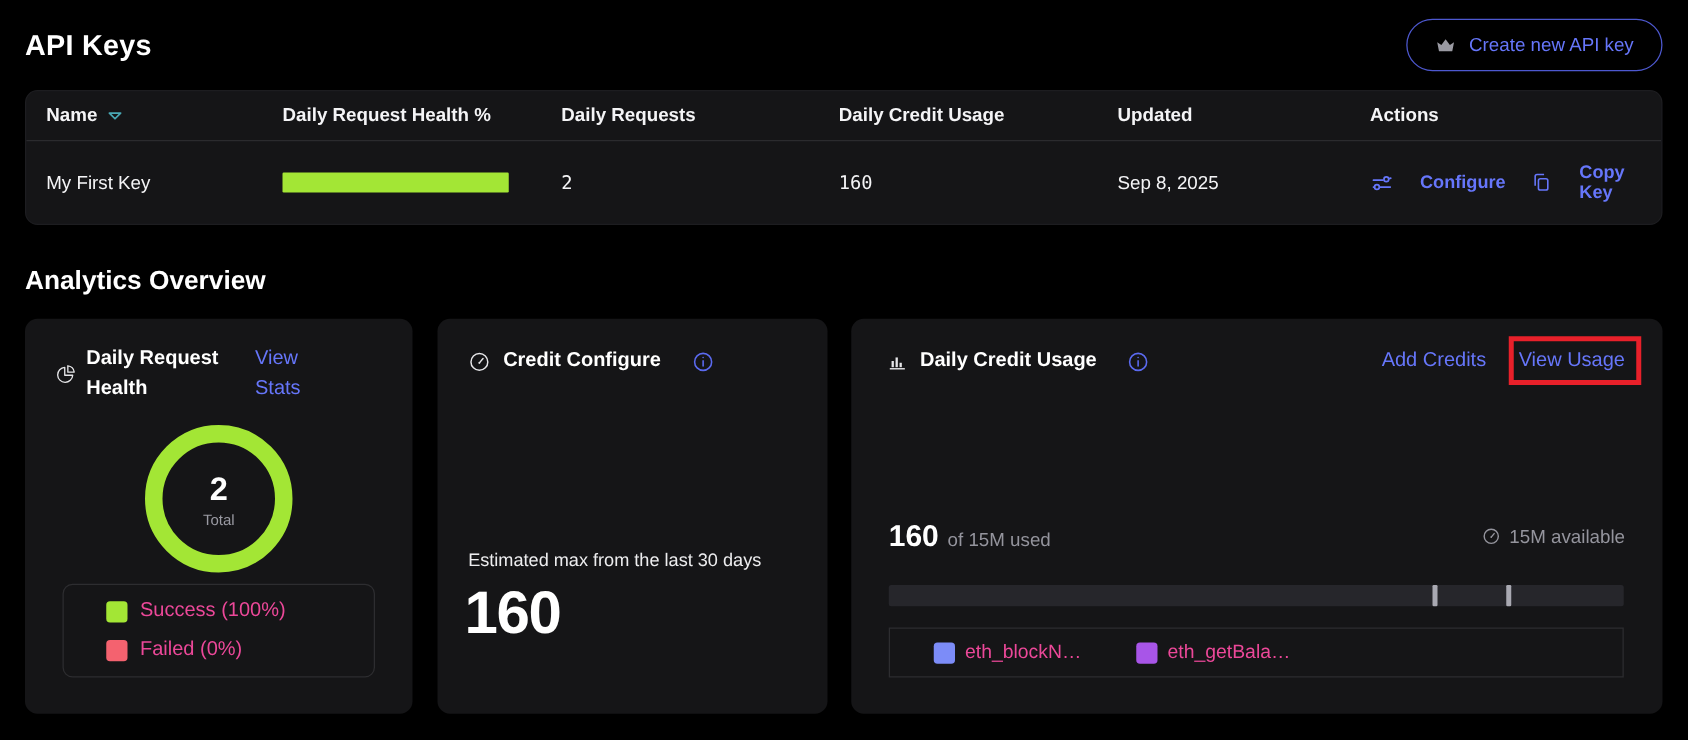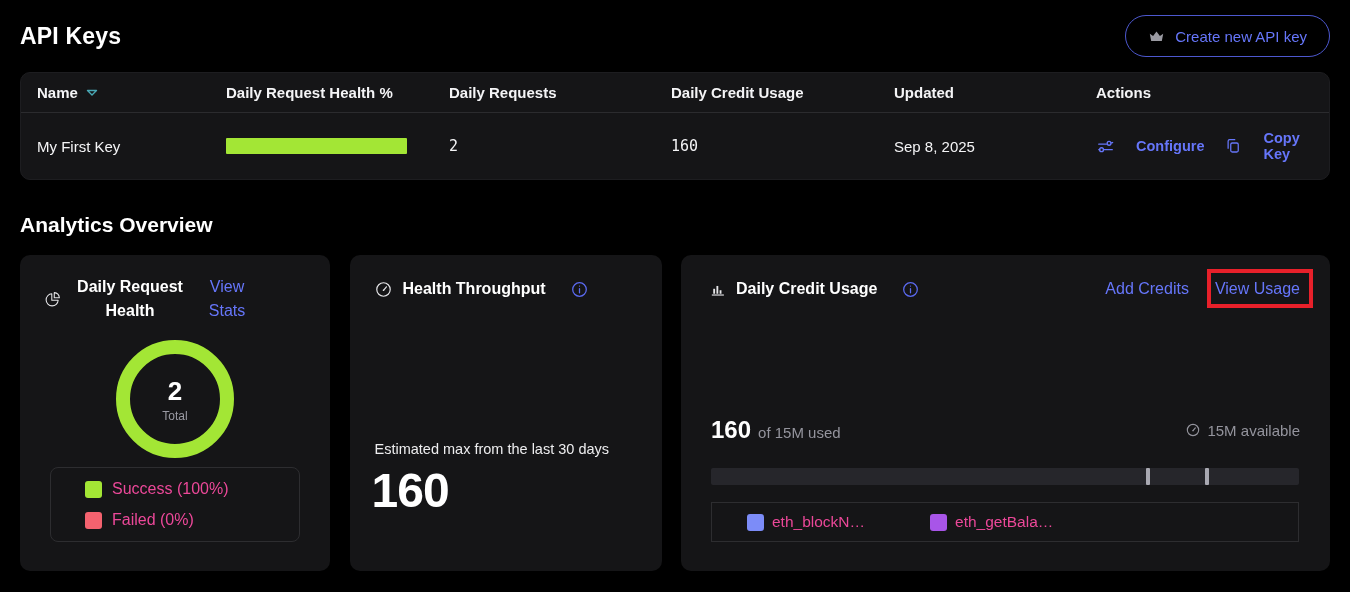--- a/index.html
+++ b/index.html
@@ -41,21 +41,21 @@
   .t-head { height: 40px; border-bottom: 1px solid #2b2b2e; }
   .t-head .th { font-size: 15px; font-weight: 700; color: #f4f4f6; display: flex; align-items: center; gap: 8px; }
   .t-row { height: 66px; font-size: 15px; color: #f4f4f6; }
   .mono { font-family: "DejaVu Sans Mono", monospace; font-size: 15px; }
   .health-bar { width: 181px; height: 16px; border-radius: 1px; }
   .row-actions { display: flex; align-items: center; gap: 20px; }
   .action-link { display: flex; align-items: center; gap: 21px; color: #6676fa; font-size: 14.5px; font-weight: 600; cursor: pointer; }
 
   
   .section-title { margin: 33px 20px 18px 20px; font-size: 21px; font-weight: 700; color: #ffffff; }
-  .cards { display: flex; justify-content: space-between; margin: 0 20px; text-align: center; }
+  .cards { display: flex; justify-content: space-between; margin: 0 20px; }
   .card { background: #151517; border-radius: 10px; height: 316px; position: relative; }
   .card-1 { width: 310px; padding: 20px 20px; }
   .card-2 { width: 312px; padding: 22px 24px; }
   .card-3 { width: 649px; padding: 22px 30px 22px 28px; }
 
   .card-head { display: flex; align-items: center; }
   .card-title { font-size: 16px; font-weight: 700; color: #ffffff; line-height: 1.5; }
 
   
   .card-1 .card-head { align-items: center; gap: 8px; padding-left: 4px; }
@@ -97,21 +97,21 @@
   .usage-row { position: absolute; left: 30px; right: 30px; top: 161px; display: flex; align-items: baseline; }
   .usage-value { font-size: 24px; font-weight: 700; color: #ffffff; }
   .usage-sub { margin-left: 7px; font-size: 15px; color: #94949d; }
   .avail { margin-left: auto; display: flex; align-items: center; gap: 6px; font-size: 15px; color: #94949d; }
   .progress { position: absolute; left: 30px; right: 31px; top: 213px; height: 17px; background: #26262b; border-radius: 2px; }
   .progress-fill { height: 100%; border-radius: 2px; }
   .tick { position: absolute; top: 0; width: 4px; height: 100%; background: #a9a9b2; border-radius: 1px; }
   .legend-box-3 {
     position: absolute; left: 30px; right: 31px; top: 247px; height: 40px;
     border: 1px solid #2d2d30; border-radius: 0;
-    display: flex; align-items: center; gap: 46px; padding: 0 16px;
+    display: flex; align-items: center; gap: 25px; padding: 0 16px;
   }
   .legend-box-3 .legend-row { font-size: 15.5px; gap: 8px; }
 </style>
 </head>
 <body>
 
 <div class="page-header">
   <div class="page-title">API Keys</div>
   <button class="create-btn">
     <span class="icon">
@@ -207,21 +207,21 @@
 
   <div class="card card-2">
     <div class="card-head">
       <span class="icon">
         <svg width="19" height="19" viewBox="0 0 24 24" fill="none" stroke="#e6e6e9" stroke-width="1.5" stroke-linecap="round">
             <circle cx="12" cy="12" r="8.5"></circle>
             <line x1="12" y1="13" x2="15.7" y2="8.6"></line>
             <circle cx="12" cy="13" r="1" fill="#e6e6e9" stroke="none"></circle>
           </svg>
       </span>
-      <div class="card-title">Health Throughput</div>
+      <div class="card-title">Credit Configure</div>
       <span class="icon info-icon">
         <svg width="19" height="19" viewBox="0 0 24 24" fill="none" stroke="#5b6af0" stroke-width="1.6" stroke-linecap="round">
             <circle cx="12" cy="12" r="8.6"></circle>
             <line x1="12" y1="11" x2="12" y2="16.2"></line>
             <circle cx="12" cy="7.6" r="0.8" fill="#5b6af0" stroke="none"></circle>
           </svg>
       </span>
     </div>
     <div class="ct-subtitle">Estimated max from the last 30 days</div>
     <div class="ct-value-row">

